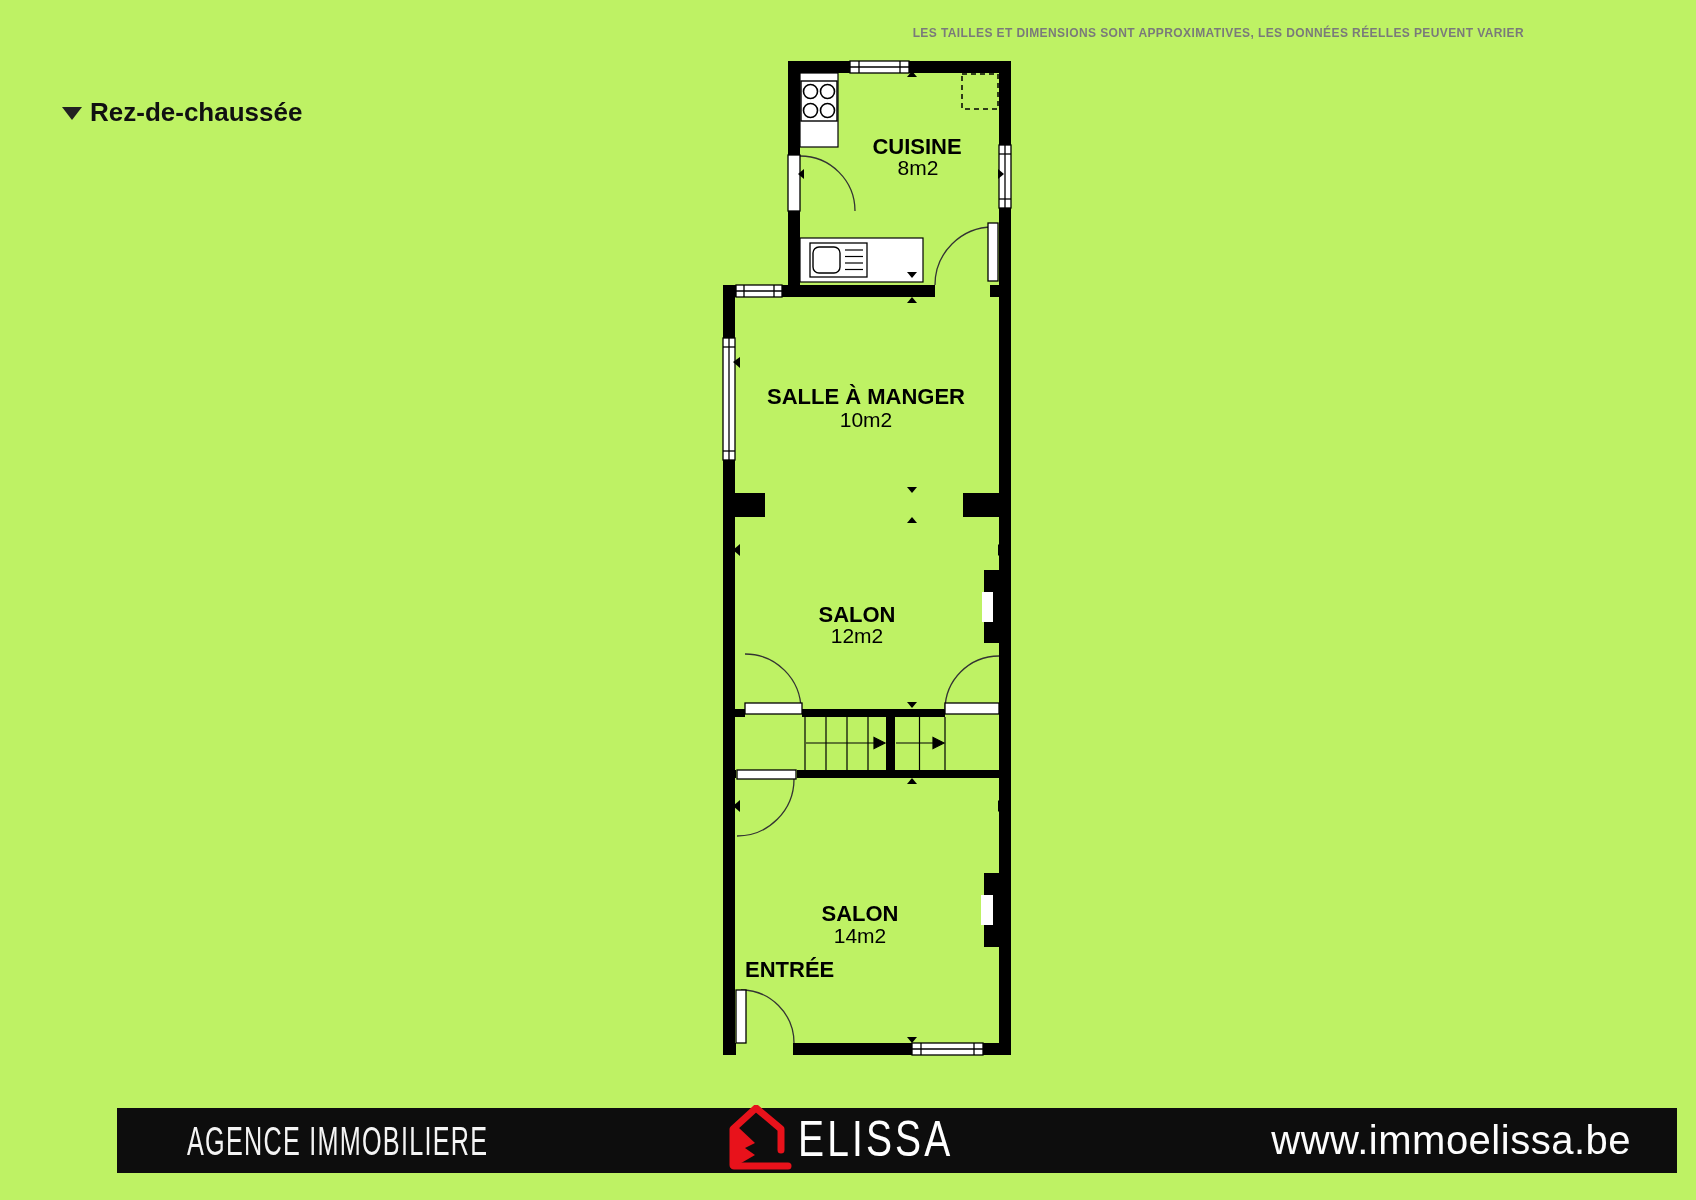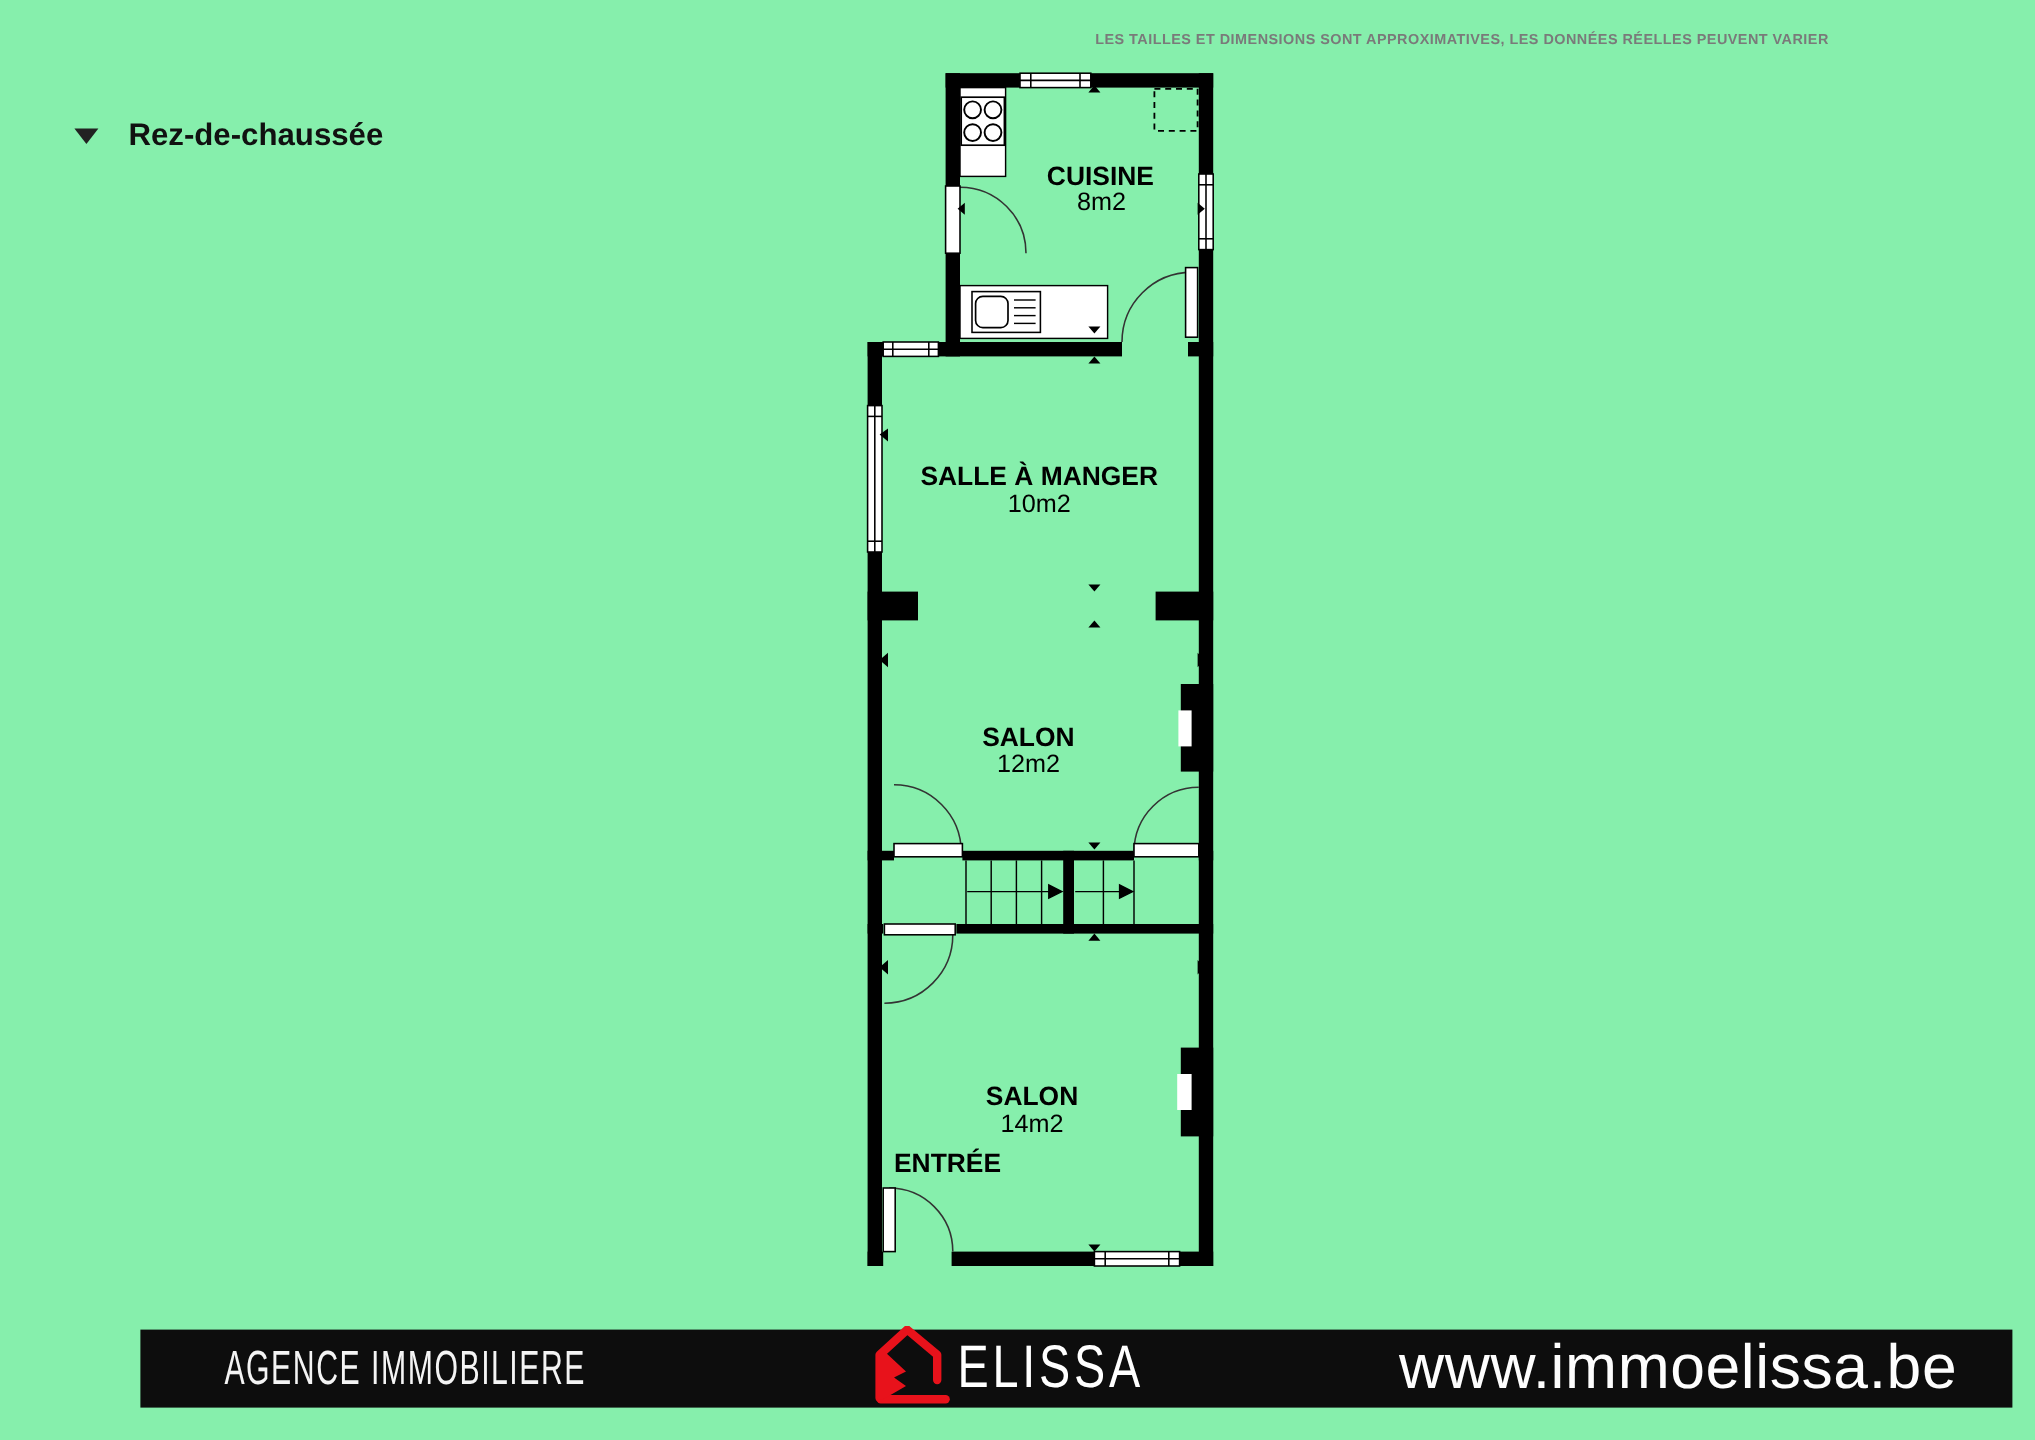--- a/index.html
+++ b/index.html
@@ -1,41 +1,41 @@
 <!DOCTYPE html>
 <html><head>
 <meta charset="utf-8">
 <style>
   html,body{margin:0;padding:0;background:#ffffff;}
-  .canvas{position:relative;width:1696px;height:1200px;background:#86efac;overflow:hidden;
+  .canvas{position:relative;width:1696px;height:1200px;background:#bef264;overflow:hidden;
           font-family:"Liberation Sans",sans-serif;}
   
   .disclaimer{position:absolute;top:26px;right:172px;font-size:12px;letter-spacing:.4px;
               color:#7a7a7a;font-weight:bold;white-space:nowrap;}
-  .floor-label{position:absolute;top:97px;left:62px;display:flex;align-items:center;gap:25px;
+  .floor-label{position:absolute;top:97px;left:62px;display:flex;align-items:center;gap:8px;
                cursor:default;}
   .floor-label .tri{width:0;height:0;border-left:10px solid transparent;border-right:10px solid transparent;
                     border-top:13px solid #222;margin-top:2px;}
   .floor-label .txt{font-size:26px;font-weight:bold;color:#111;}
   
   .plan{position:absolute;left:0;top:0;}
   .plan text{font-family:"Liberation Sans",sans-serif;fill:#000;}
   .room-name{font-size:22px;font-weight:bold;}
   .room-area{font-size:21px;}
   
   .footer{position:absolute;left:117px;top:1108px;width:1560px;height:65px;background:#0d0d0d;}
   .footer .agency{position:absolute;left:70px;top:50%;transform:translateY(-50%) scaleX(.63);
                   transform-origin:left center;color:#f4f4f4;font-size:40px;letter-spacing:2px;
                   white-space:nowrap;font-weight:400;}
   .footer .logo{position:absolute;left:610px;top:-3px;}
   .footer .brand{position:absolute;left:681px;top:50%;transform:translateY(-54%) scaleX(.78);
                  transform-origin:left center;color:#ffffff;font-size:50px;letter-spacing:4px;
                  white-space:nowrap;font-weight:400;}
   .footer .site{position:absolute;right:46px;top:50%;transform:translateY(-52%);
-                color:#fdfdfd;font-size:52px;letter-spacing:.5px;white-space:nowrap;font-weight:400;}
+                color:#fdfdfd;font-size:40px;letter-spacing:.5px;white-space:nowrap;font-weight:400;}
 </style>
 </head>
 <body>
 
 <div class="canvas">
 
   <div class="disclaimer">LES TAILLES ET DIMENSIONS SONT APPROXIMATIVES, LES DONNÉES RÉELLES PEUVENT VARIER</div>
 
   <div class="floor-label">
     <span class="tri"></span>

